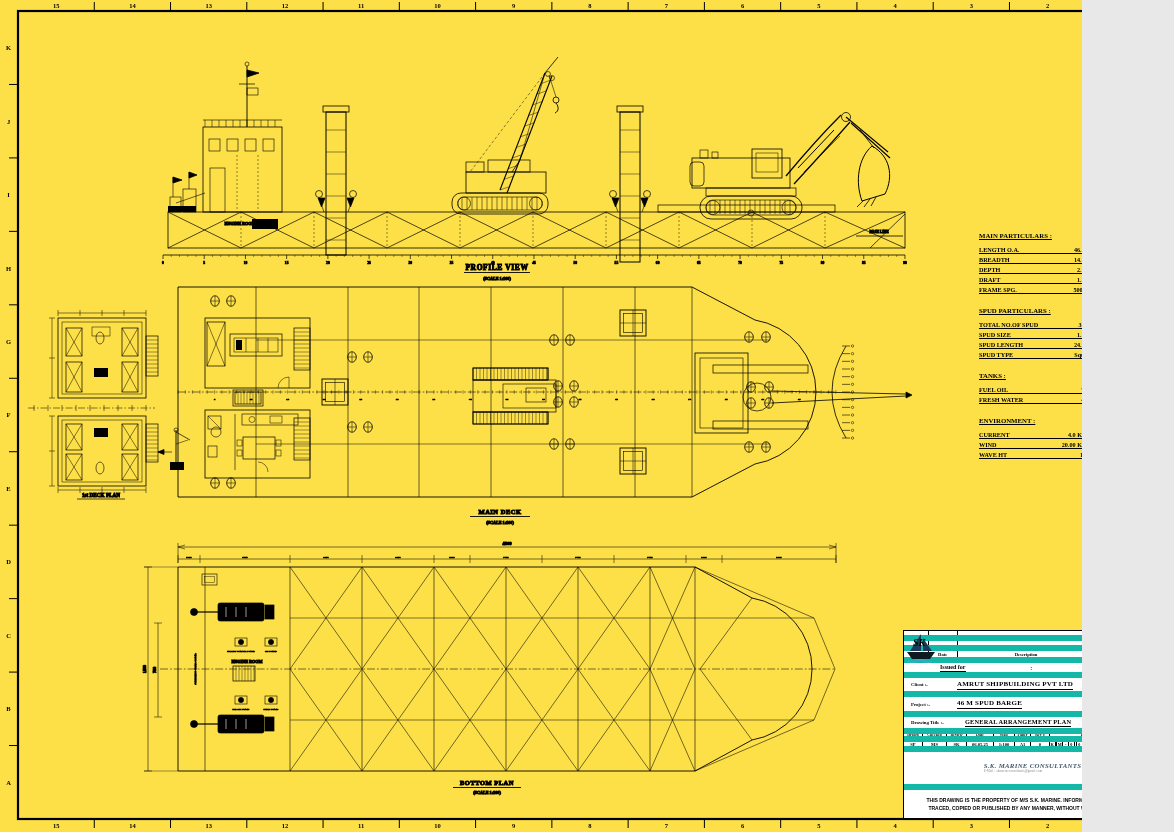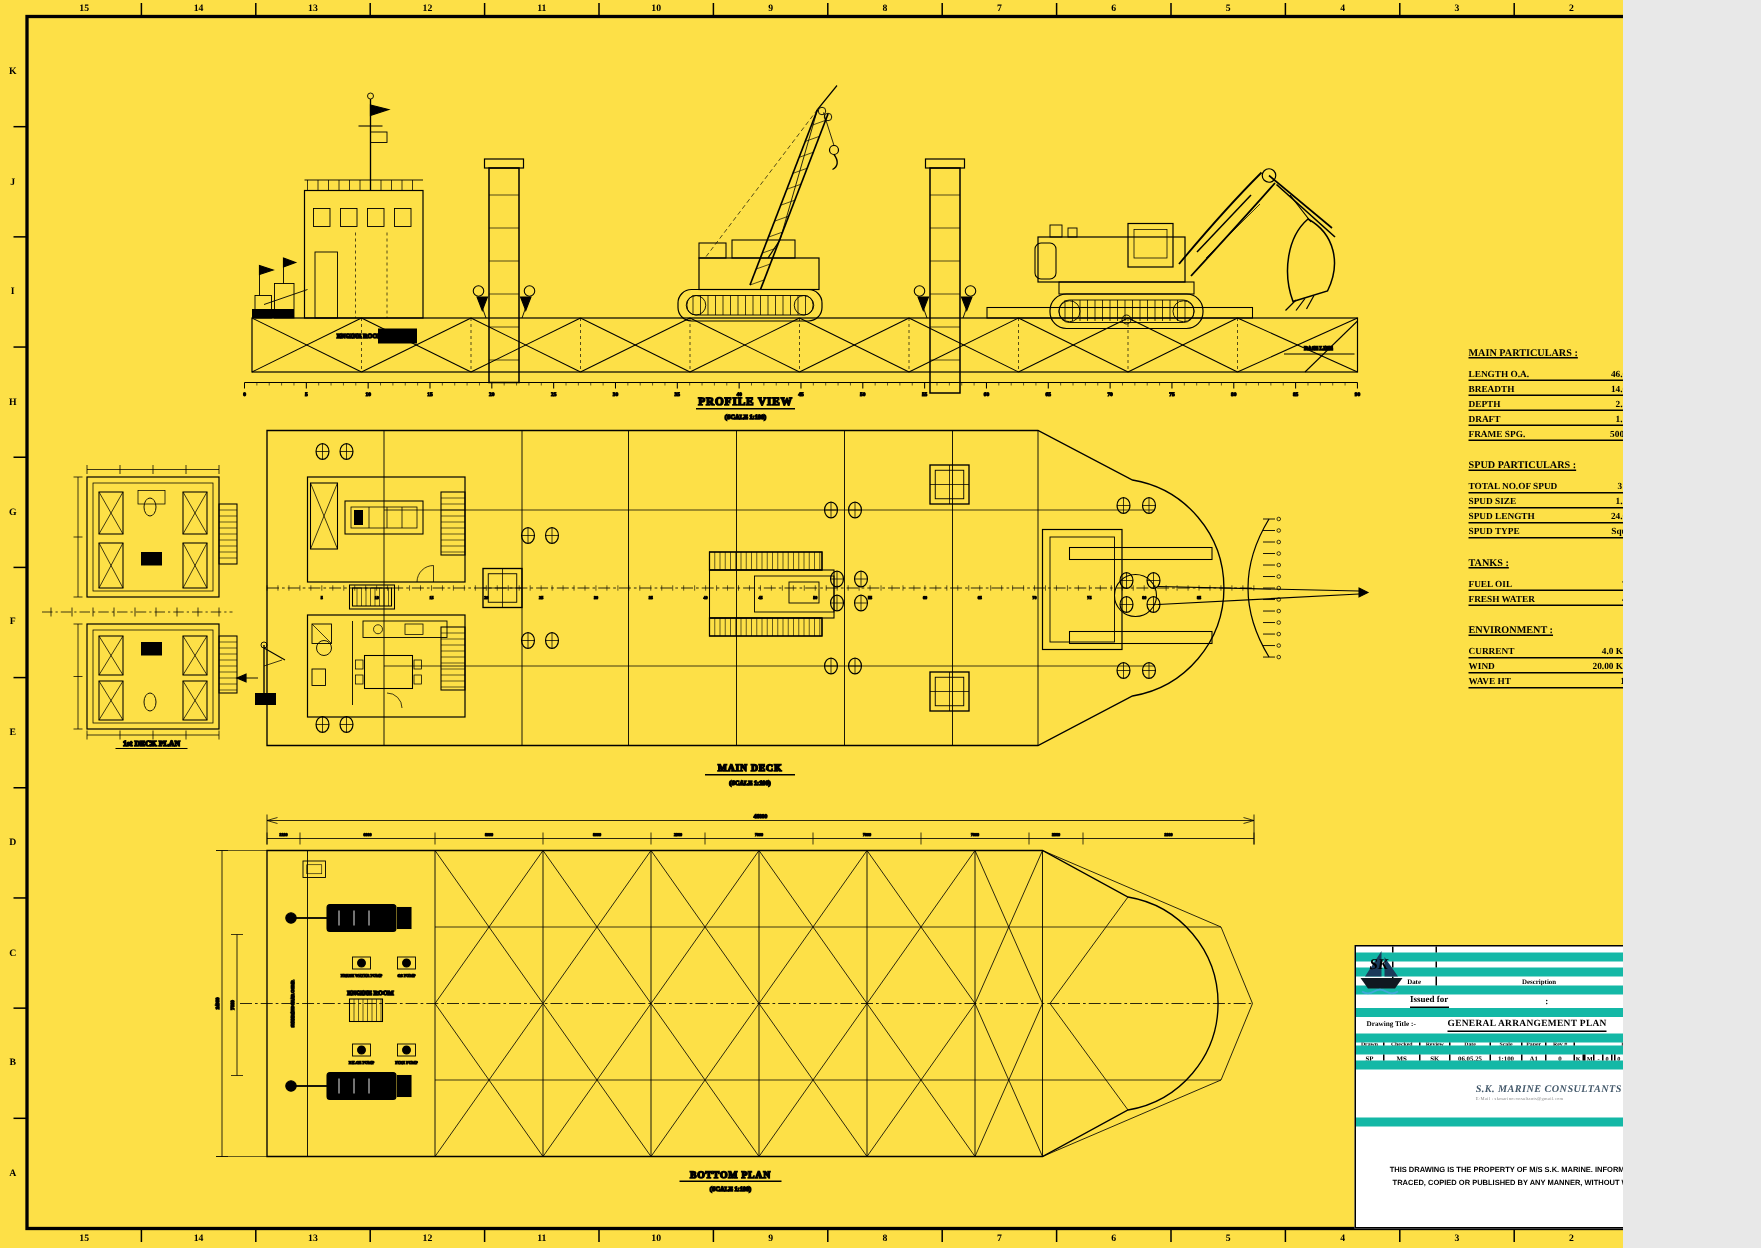--- a/index.html
+++ b/index.html
@@ -1166,20 +1166,28 @@
           <div class="tb-cell" style="width: 139px;">Description</div>
           <div class="tb-cell" style="width: 33px;">Drawn</div>
           <div class="tb-cell" style="width: 33px;">Review</div>
         </div>
       </div>
   <div class="tb-row tb-issued" style="height:15px">
     <span class="u">Issued for</span>
     <span>:</span>
     <span class="u">Approval</span>
   </div>
+  <div class="tb-row tb-field" style="height:19px">
+    <span class="tb-label">Client :-</span>
+    <span class="tb-big u">AMRUT SHIPBUILDING PVT LTD</span>
+  </div>
+  <div class="tb-row tb-field" style="height:20px">
+    <span class="tb-label">Project :-</span>
+    <span class="tb-big u">46 M SPUD BARGE</span>
+  </div>
   <div class="tb-row tb-field" style="height:17px">
     <span class="tb-label" style="width:54px">Drawing Title :-</span>
     <span class="tb-mid u">GENERAL ARRANGEMENT PLAN</span>
   </div>
   <div id="info-header" class="tb-row" style="height:8px">
         <div class="tb-cell" style="width: 19px; font-size: 3.9px;">Drawn</div>
         <div class="tb-cell" style="width: 24px; font-size: 3.9px;">Checked</div>
         <div class="tb-cell" style="width: 20px; font-size: 3.9px;">Review</div>
         <div class="tb-cell" style="width: 27px; font-size: 3.9px;">Date</div>
         <div class="tb-cell" style="width: 21px; font-size: 3.9px;">Scale</div>

